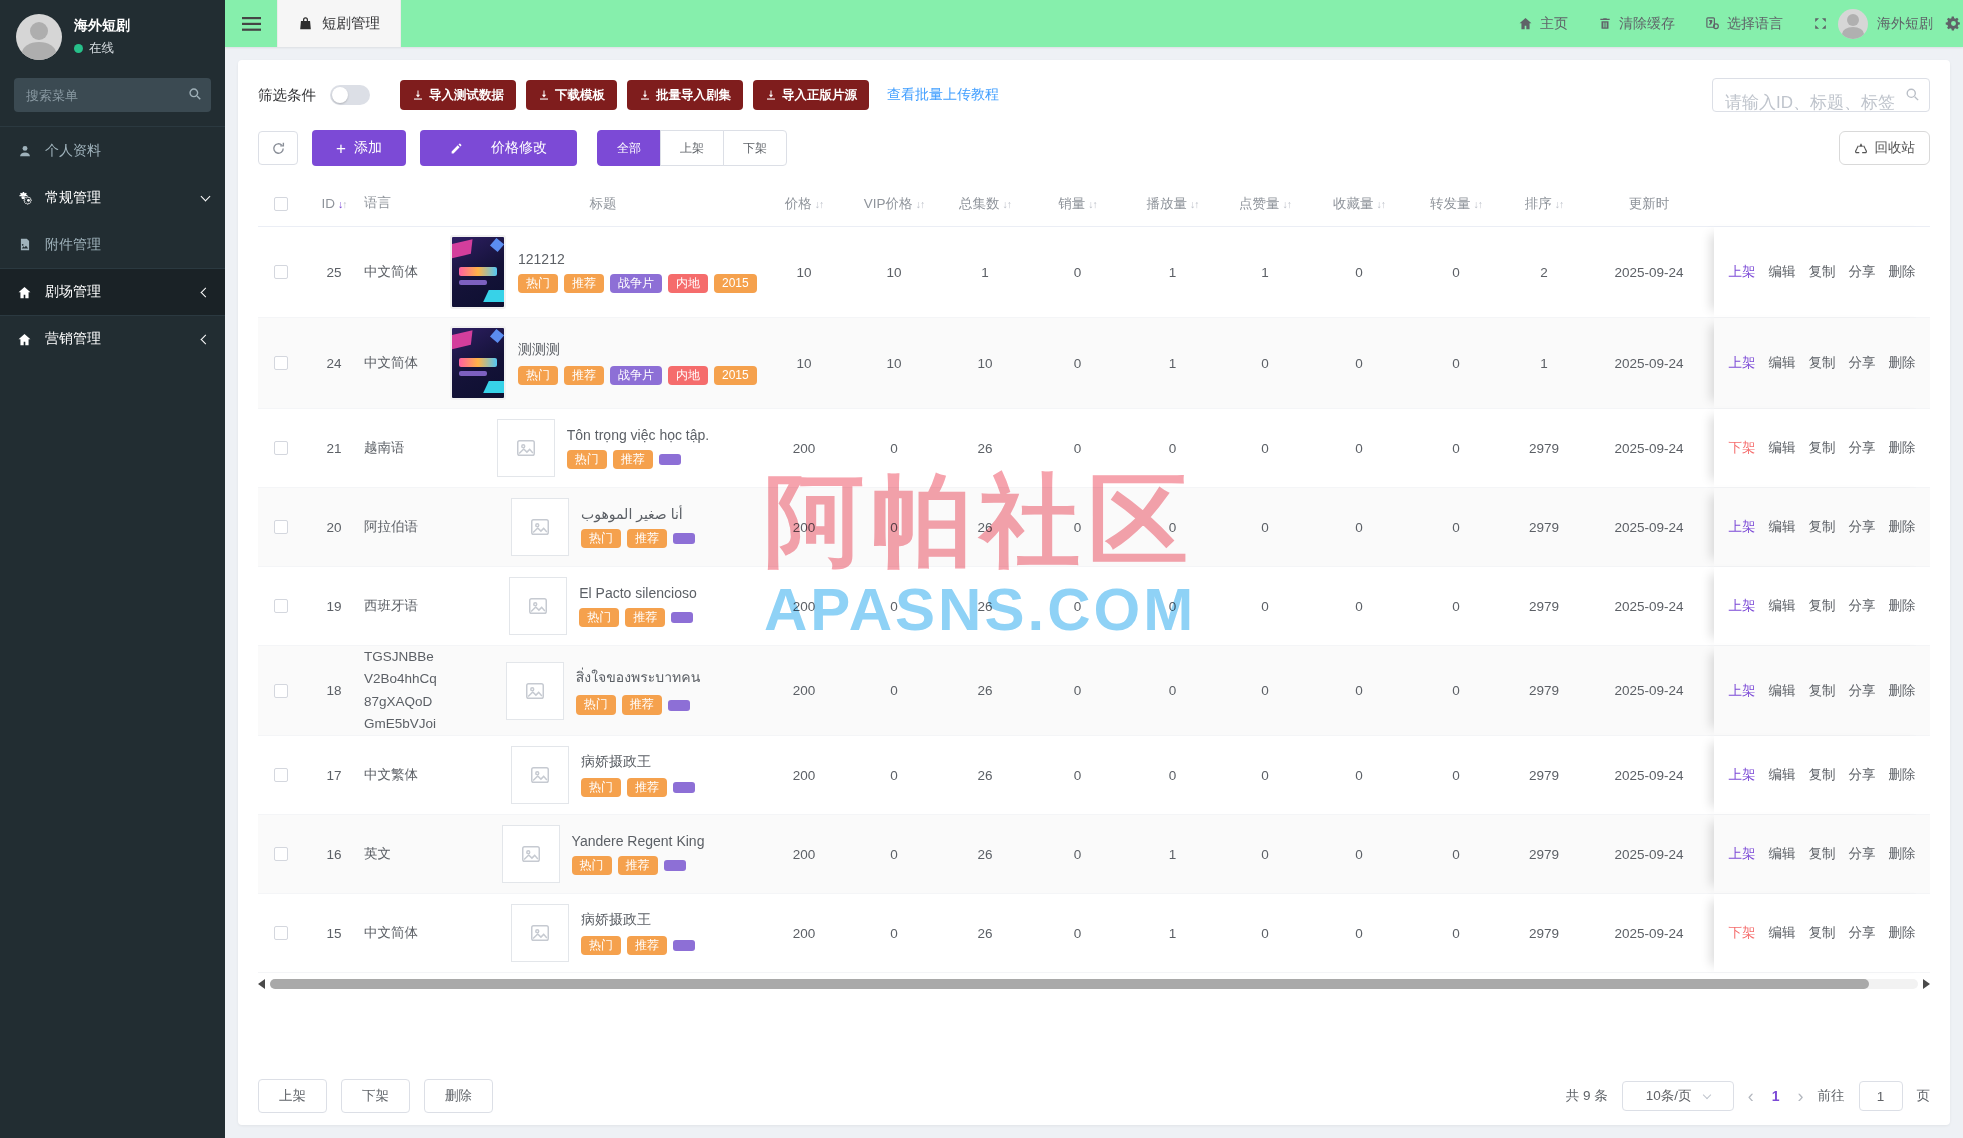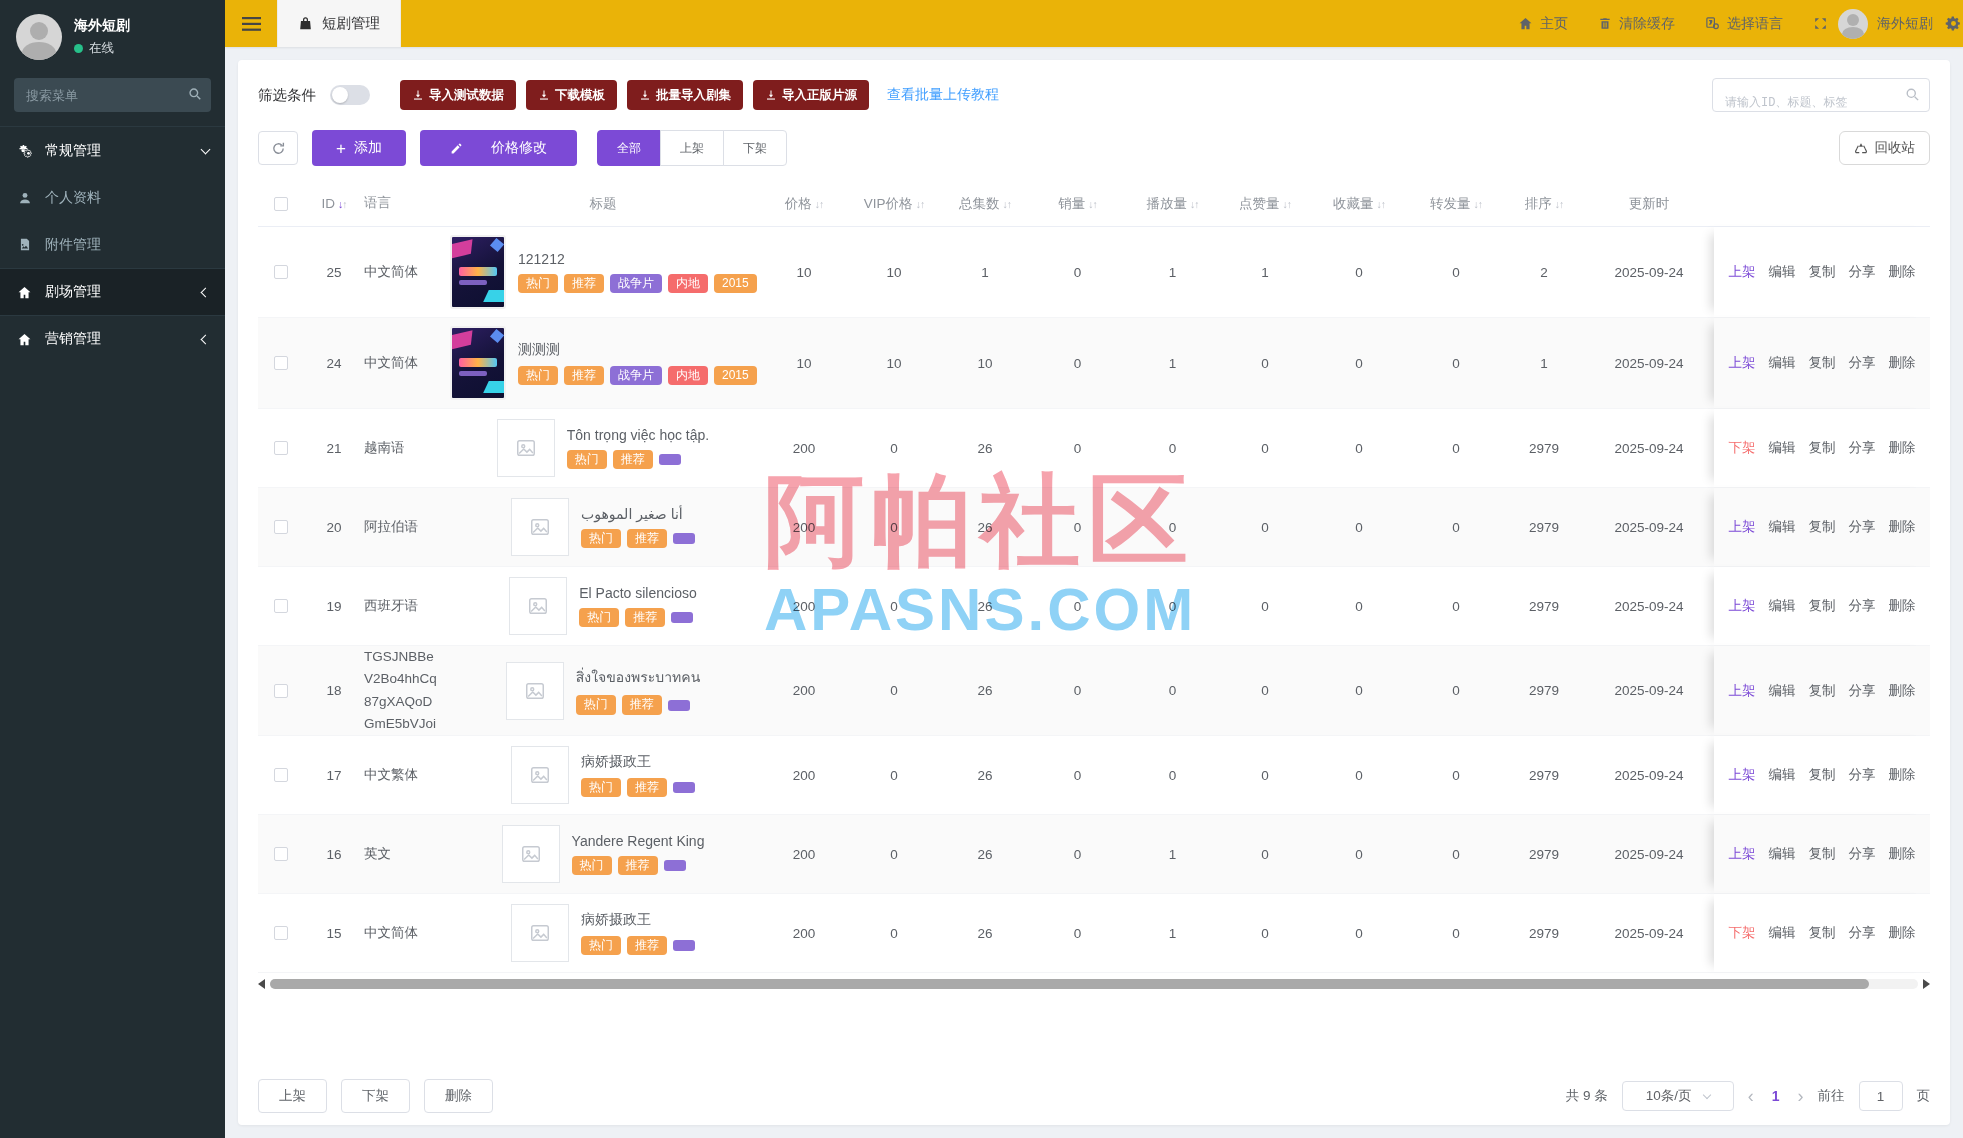--- a/index.html
+++ b/index.html
@@ -26,21 +26,21 @@
   .sb-item .icon { color:inherit; width:17px; display:flex; justify-content:center; }
   .sb-item.bright { color:#fff; }
   .sb-item.active { background:#1a2226; color:#fff; }
   .sb-item.sep { border-top:1px solid #2b3940; }
   .sb-item .grow { flex:1; }
   .chev { width:7px; height:7px; border-right:1.6px solid currentColor; border-bottom:1.6px solid currentColor; display:inline-block; }
   .chev.down { transform:rotate(45deg); margin-top:-3px; }
   .chev.left { transform:rotate(135deg); }
 
   
-  .navbar { position:absolute; left:225px; right:0; top:0; height:47px; background:#eab308; display:flex; align-items:center; box-shadow:0 1px 2px rgba(0,0,0,.08); z-index:20; }
+  .navbar { position:absolute; left:225px; right:0; top:0; height:47px; background:#86efac; display:flex; align-items:center; box-shadow:0 1px 2px rgba(0,0,0,.08); z-index:20; }
   .hamburger { width:52px; height:100%; display:flex; align-items:center; justify-content:center; color:#454545; cursor:pointer; }
   .nav-tab { height:100%; display:flex; align-items:center; gap:9px; padding:0 20px; background:#f6f6f6; border-left:1px solid #ececec; border-right:1px solid #ececec; color:#303133; font-size:14.5px; cursor:pointer; }
   .nav-tab .icon { color:#2d2d2d; }
   .nav-spacer { flex:1; }
   .nav-right { display:flex; align-items:center; gap:30px; padding-right:10px; color:#5f6368; font-size:14px; }
   .nav-item { display:flex; align-items:center; gap:7px; cursor:pointer; }
   .nav-user { display:flex; align-items:center; gap:9px; cursor:pointer; }
   .avatar-sm { width:30px; height:30px; border-radius:50%; background:#d6d6d6; position:relative; overflow:hidden; flex:none; }
   .avatar-sm::before { content:""; position:absolute; left:9px; top:5px; width:12px; height:12px; border-radius:50%; background:#b0b0b0; }
   .avatar-sm::after { content:""; position:absolute; left:4px; top:18px; width:22px; height:14px; border-radius:50% 50% 0 0; background:#b0b0b0; }
@@ -50,21 +50,21 @@
   .content { position:absolute; left:225px; top:47px; right:0; bottom:0; padding:13px; }
   .card { background:#fff; height:100%; border-radius:4px; box-shadow:0 1px 3px rgba(0,0,0,.06); padding:16px 20px 12px; display:flex; flex-direction:column; }
 
   .filter-row { display:flex; align-items:center; gap:14px; height:38px; flex:none; }
   .filter-label { font-size:14.5px; color:#303133; }
   .toggle { width:40px; height:20px; border-radius:10px; background:#dcdfe6; position:relative; cursor:pointer; flex:none; margin-right:16px; }
   .toggle::after { content:""; position:absolute; left:2px; top:2px; width:16px; height:16px; border-radius:50%; background:#fff; box-shadow:0 1px 2px rgba(0,0,0,.2); }
   .btn-orange { height:30px; background:#7f1d1d; color:#fff; border:none; border-radius:4px; font-size:12.5px; font-weight:bold; padding:0 12px; display:flex; align-items:center; gap:5px; cursor:pointer; font-family:inherit; }
   .link-blue { color:#409eff; font-size:14px; cursor:pointer; margin-left:4px; }
   .search-box { position:relative; width:218px; margin-left:auto; }
-  .search-box input { width:100%; height:34px; border:1px solid #dcdfe6; border-radius:4px; font-size:12px; padding:15px 34px 0 12px; color:#606266; outline:none; font-family:Liberation Mono, monospace; }
+  .search-box input { width:100%; height:34px; border:1px solid #dcdfe6; border-radius:4px; font-size:17px; padding:15px 34px 0 12px; color:#606266; outline:none; font-family:Liberation Sans, sans-serif; }
   .search-box input::placeholder { color:#bfc4cc; }
   .search-box .icon { position:absolute; right:10px; top:9px; color:#b9bec6; }
 
   .toolbar-row { display:flex; align-items:center; gap:14px; margin-top:16px; flex:none; }
   .btn-icon { width:40px; height:34px; border:1px solid #dcdfe6; border-radius:4px; background:#fff; display:flex; align-items:center; justify-content:center; color:#8a8f98; cursor:pointer; }
   .btn-purple { height:36px; background:#7c4ad6; color:#fff; border:none; border-radius:4px; font-size:14px; padding:0 24px; display:flex; align-items:center; gap:8px; cursor:pointer; font-family:inherit; }
   .seg-group { display:flex; margin-left:6px; }
   .seg { min-width:64px; height:36px; border:1px solid #dcdfe6; background:#fff; color:#5f6368; font-size:12px; display:flex; align-items:center; justify-content:center; padding:0 18px; cursor:pointer; margin-left:-1px; }
   .seg:first-child { border-radius:4px 0 0 4px; margin-left:0; }
   .seg:last-child { border-radius:0 4px 4px 0; }
@@ -146,41 +146,41 @@
   <div class="sb-search">
     <input placeholder="搜索菜单" style="">
     <span class="icon">
       <svg width="14" height="14" viewBox="0 0 24 24" fill="none" stroke="currentColor" stroke-width="2.4">
           <circle cx="10" cy="10" r="6.5"></circle>
           <path d="M15.5 15.5 21 21"></path>
         </svg>
     </span>
   </div>
   <nav class="sb-menu">
+      <div class="sb-item">
+       <span class="icon">
+          <svg width="14" height="14" viewBox="0 0 24 24" fill="currentColor">
+            <circle cx="12" cy="7.5" r="4.2"></circle>
+            <path d="M3.5 21c0-4.2 3.8-6.5 8.5-6.5s8.5 2.3 8.5 6.5z"></path>
+          </svg>
+        </span>
+       <span>个人资料</span>
+       <span class="grow"></span>
+     </div>
       <div class="sb-item bright">
        <span class="icon">
           <svg width="16" height="15" viewBox="0 0 24 24" fill="currentColor">
             <path d="M9 6.2A2.8 2.8 0 1 1 6.2 9 2.8 2.8 0 0 1 9 6.2zm7 .8V5.4l-1.7-.3a4.6 4.6 0 0 0-.5-1.2l1-1.4-1.3-1.3-1.4 1a4.6 4.6 0 0 0-1.2-.5L10.6 0H8.4l-.3 1.7a4.6 4.6 0 0 0-1.2.5l-1.4-1-1.3 1.3 1 1.4a4.6 4.6 0 0 0-.5 1.2L3 5.4V7h13z" transform="translate(0 3)"></path>
             <circle cx="17.5" cy="16.5" r="2.2"></circle>
             <path d="M22 17.5v-2l-1.4-.3a3.6 3.6 0 0 0-.4-.9l.8-1.2-1.4-1.4-1.2.8a3.6 3.6 0 0 0-.9-.4L17.2 11h-2l-.3 1.4a3.6 3.6 0 0 0-.9.4l-1.2-.8-1.4 1.4.8 1.2a3.6 3.6 0 0 0-.4.9l-1.4.3v2l1.4.3a3.6 3.6 0 0 0 .4.9l-.8 1.2 1.4 1.4 1.2-.8a3.6 3.6 0 0 0 .9.4l.3 1.4h2l.3-1.4a3.6 3.6 0 0 0 .9-.4l1.2.8 1.4-1.4-.8-1.2a3.6 3.6 0 0 0 .4-.9z" fill="none" stroke="currentColor" stroke-width="1.2"></path>
           </svg>
         </span>
        <span>常规管理</span>
        <span class="grow"></span>
         <span class="chev down"></span>
-     </div>
-      <div class="sb-item">
-       <span class="icon">
-          <svg width="14" height="14" viewBox="0 0 24 24" fill="currentColor">
-            <circle cx="12" cy="7.5" r="4.2"></circle>
-            <path d="M3.5 21c0-4.2 3.8-6.5 8.5-6.5s8.5 2.3 8.5 6.5z"></path>
-          </svg>
-        </span>
-       <span>个人资料</span>
-       <span class="grow"></span>
      </div>
       <div class="sb-item">
        <span class="icon">
           <svg width="14" height="15" viewBox="0 0 24 24" fill="currentColor">
             <path d="M5 2h10l4 4v16H5V2zm3 9a1.5 1.5 0 1 0 1.5 1.5A1.5 1.5 0 0 0 8 11zm-1.5 8h11l-3.8-5-2.7 3-1.7-1.8z"></path>
           </svg>
         </span>
        <span>附件管理</span>
        <span class="grow"></span>
      </div>

